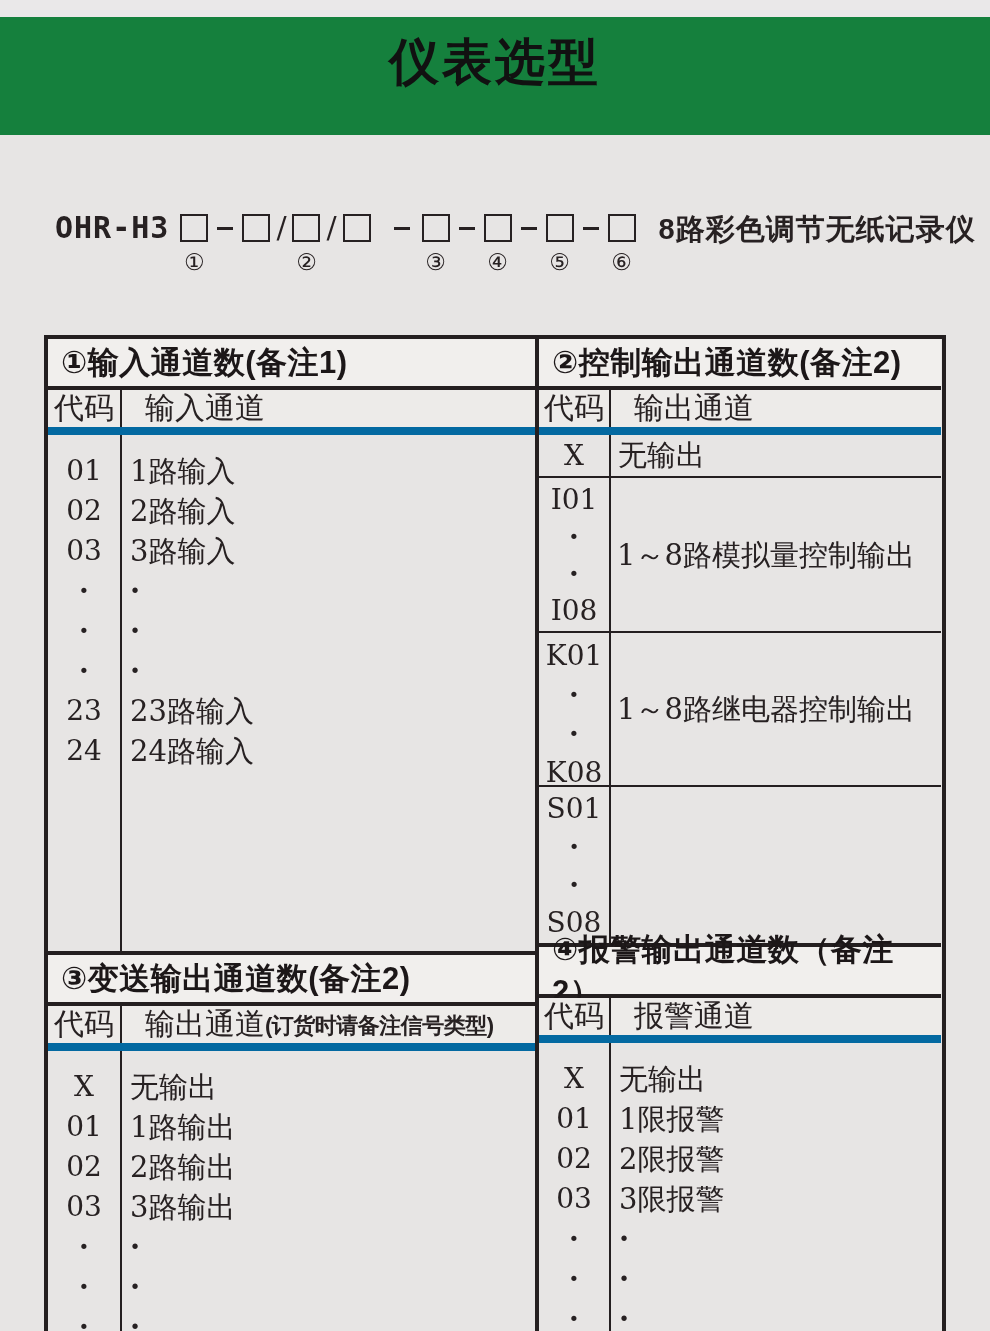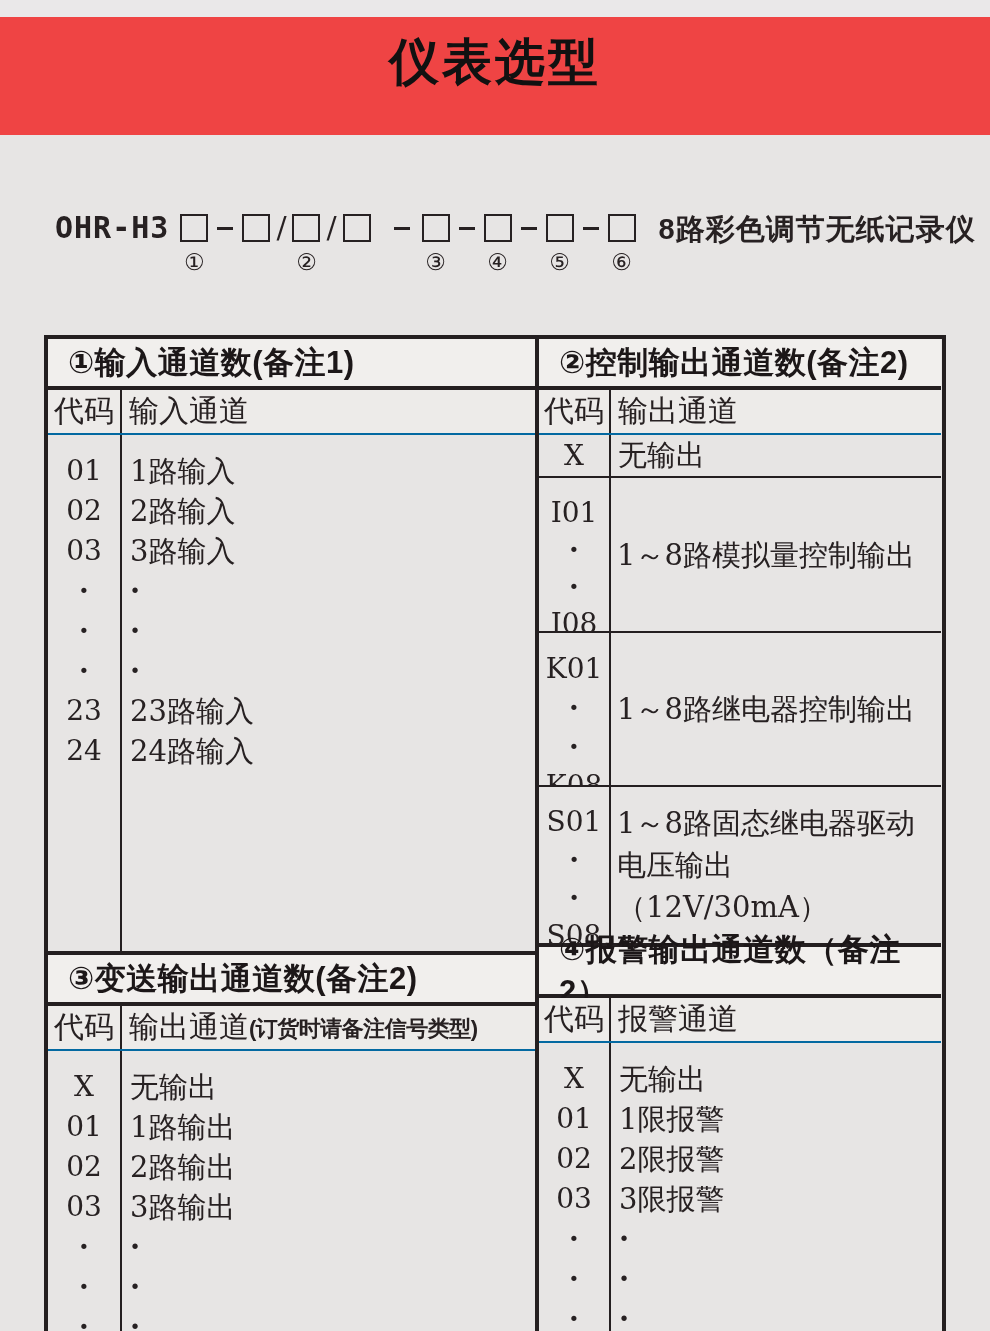--- a/index.html
+++ b/index.html
@@ -6,21 +6,21 @@
   html, body { width: 990px; height: 1331px; overflow: hidden; }
   body {
     background: #e7e5e4;
     color: #272122;
     font-family: "DejaVu Serif", "Liberation Serif", serif;
     position: relative;
   }
   .top-strip { position: absolute; left:0; top:0; width:990px; height:17px; background:#eae8e9; }
   .title-band {
     position:absolute; left:0; top:17px; width:990px; height:118px;
-    background:#ef4444; text-align:center;
+    background:#15803d; text-align:center;
   }
   .title-cn {
     padding-top:18px; font-family:"Liberation Sans","DejaVu Sans",sans-serif;
     font-weight:bold; font-size:50px; line-height:1.1; letter-spacing:3px; color:#111;
   }
   .title-en {
     font-family:"Liberation Sans","DejaVu Sans",sans-serif;
     font-size:21px; line-height:1.0; color:#111; margin-top:1px;
   }
 
@@ -51,56 +51,56 @@
   .tbl {
     position:absolute; left:44px; top:335px; width:902px; height:996px;
     border:4px solid #241f20; border-bottom:none;
     display:grid; grid-template-columns:487px 4px 402px; overflow:hidden;
   }
   .vdiv { background:#241f20; }
   .half { display:flex; flex-direction:column; }
 
   .band {
     height:51px; border-bottom:4px solid #241f20; background:#f1efed;
-    display:flex; align-items:center; padding-left:20px;
+    display:flex; align-items:center; padding-left:13px;
     font-family:"Liberation Sans","DejaVu Sans",sans-serif;
     font-weight:bold; font-size:31px; letter-spacing:0.5px; color:#1c1718;
   }
-  .subhdr { height:45px; border-bottom:2px solid #0369a1; background:#edebe9; display:flex; }
+  .subhdr { height:45px; border-bottom:8px solid #0369a1; background:#edebe9; display:flex; }
   .body   { display:flex; background:#e7e5e4; }
   .s-body { height:520px; border-bottom:4px solid #241f20; }
   .b-body { flex:1; }
 
   .ccol { display:flex; flex-direction:column; align-items:center; border-right:2px solid #241f20; }
   .left-c  { width:74px; }
   .right-c { width:72px; }
   .dcol { flex:1; }
 
   .subhdr .ccol { justify-content:center; font-size:30px; }
-  .subhdr .dcol { display:flex; align-items:center; padding-left:7px; font-size:30px; }
+  .subhdr .dcol { display:flex; align-items:center; padding-left:23px; font-size:30px; }
   .hdr-note {
     font-family:"Liberation Sans","DejaVu Sans",sans-serif;
     font-weight:bold; font-size:22px; letter-spacing:-0.5px; padding-top:3px;
   }
 
   .lines { padding-top:16px; }
   .lines span { display:block; height:40px; line-height:40px; font-size:29px; }
   .ccol .lines { text-align:center; }
   .ccol .lines span { font-size:28px; }
   .dcol .lines { padding-left:8px; }
 
   
   .xrow { height:43px; border-bottom:2px solid #241f20; display:flex; background:#e7e5e4; }
   .xrow .ccol { justify-content:center; font-size:28px; }
   .xrow .dcol { display:flex; align-items:center; padding-left:7px; font-size:29px; }
   .blk { display:flex; border-bottom:2px solid #241f20; background:#e7e5e4; }
   .blk-i { height:155px; }
   .blk-k { height:154px; }
   .blk-s { height:160px; border-bottom:4px solid #241f20; }
-  .blk .ccol .lines { padding-top:16px; }
+  .blk .ccol .lines { padding-top:3px; }
   .blk-i .ccol .lines span { height:37px; line-height:37px; }
   .blk-k .ccol .lines span { height:39px; line-height:39px; }
   .blk-s .ccol .lines span { height:38px; line-height:38px; }
   .blk .dcol { display:flex; flex-direction:column; justify-content:center; padding-left:6px; font-size:29px; line-height:42px; }
 
   .dot { font-weight:bold; }
 </style>
 </head>
 <body>
 
@@ -271,24 +271,20 @@
 
     <div class="blk blk-s">
       <div class="ccol right-c">
         <div class="lines">
           <span>S01</span>
           <span class="dot">·</span>
           <span class="dot">·</span>
           <span>S08</span>
         </div>
       </div>
-      <div class="dcol">
-        <span>1～8路固态继电器驱动</span>
-        <span>电压输出（12V/30mA）</span>
-      </div>
     </div>
 
     <div class="band">④报警输出通道数（备注2）</div>
     <div class="subhdr">
       <div class="ccol right-c">代码</div>
       <div class="dcol">
         <span>报警通道</span>
       </div>
     </div>
     <div class="body b-body">

